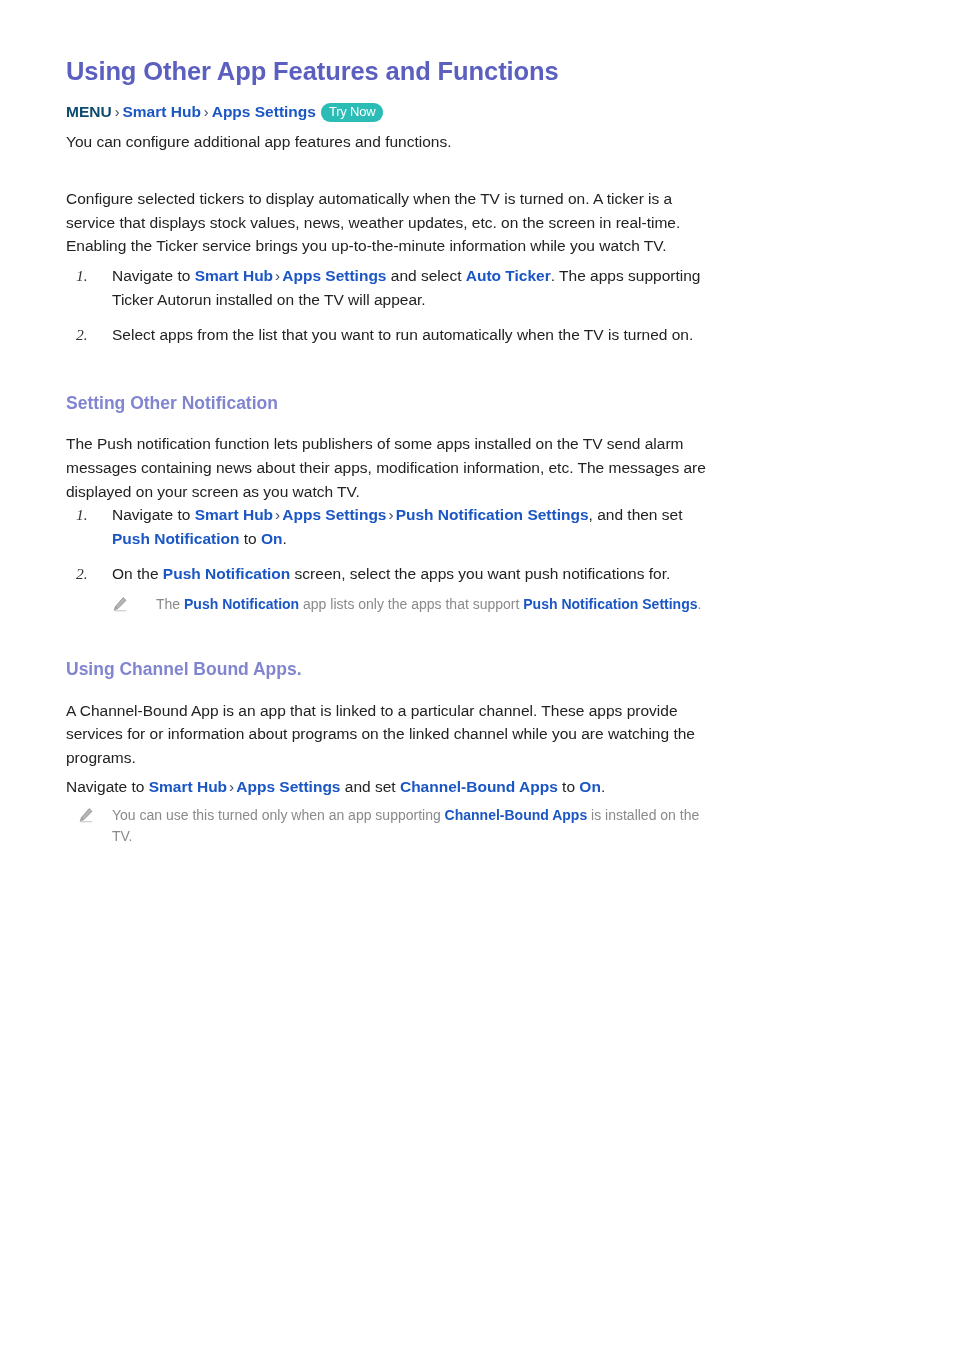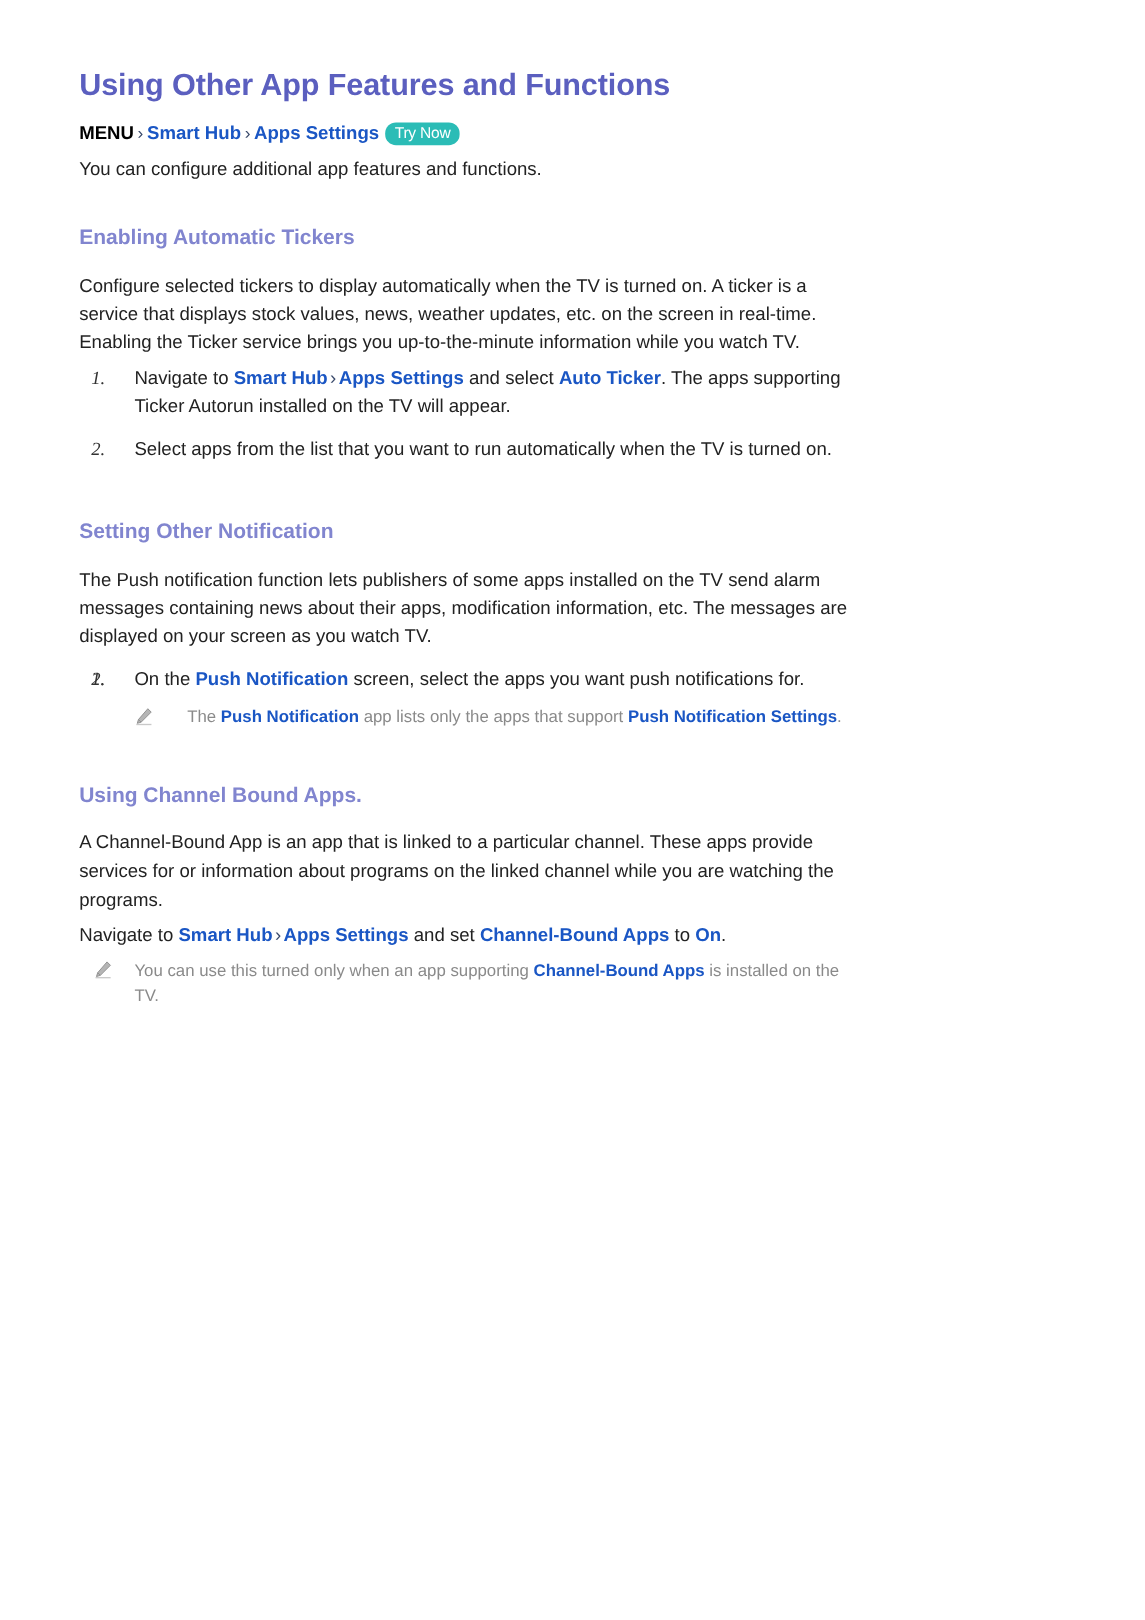--- a/index.html
+++ b/index.html
@@ -33,21 +33,21 @@
   }
 
   
   .breadcrumb {
     font-size: 15.5px;
     font-weight: bold;
     line-height: 1.45;
     margin: 0 0 7px 0;
     white-space: nowrap;
   }
-  .crumb-menu { color: #000000; }
+  .crumb-menu { color: #0c4a6e; }
   .crumb-link { color: #1a56c4; }
   .crumb-sep {
     color: #3a4a6b;
     font-weight: normal;
     padding: 0 3px;
     font-size: 14.5px;
   }
   .try-now {
     display: inline-block;
     background: #2bbcb6;
@@ -153,21 +153,20 @@
 
   <h1 class="page-title">Using Other App Features and Functions</h1>
 
   <div class="breadcrumb">
     <span class="crumb-menu">MENU</span><span class="crumb-sep">›</span><span class="crumb-link">Smart Hub</span><span class="crumb-sep">›</span><span class="crumb-link">Apps Settings</span><span class="try-now">Try Now</span>
   </div>
 
   <p class="intro">You can configure additional app features and functions.</p>
 
   <div class="section">
-    <h2 class="section-heading">Enabling Automatic Tickers</h2>
     <p class="body">Configure selected tickers to display automatically when the TV is turned on. A ticker is a service that displays stock values, news, weather updates, etc. on the screen in real-time. Enabling the Ticker service brings you up-to-the-minute information while you watch TV.</p>
 
 
     <ol class="olist">
       <li>
         <span class="num">1.</span>
         <span><span>Navigate to </span><span class="kw">Smart Hub</span><span class="sep-ch">›</span><span class="kw">Apps Settings</span><span> and select </span><span class="kw">Auto Ticker</span><span>. The apps supporting Ticker Autorun installed on the TV will appear.</span></span>
       </li>
       <li>
         <span class="num">2.</span>
@@ -178,20 +177,21 @@
 
   <div class="spacer-lg"></div>
 
   <div class="section">
     <h2 class="section-heading">Setting Other Notification</h2>
     <p class="body tight">The Push notification function lets publishers of some apps installed on the TV send alarm messages containing news about their apps, modification information, etc. The messages are displayed on your screen as you watch TV.</p>
 
     <ol class="olist">
       <li>
         <span class="num">1.</span>
+        <span><span>Navigate to </span><span class="kw">Smart Hub</span><span class="sep-ch">›</span><span class="kw">Apps Settings</span><span class="sep-ch">›</span><span class="kw">Push Notification Settings</span><span>, and then set </span><span class="kw">Push Notification</span><span> to </span><span class="kw">On</span><span>.</span></span>
       </li>
       <li>
         <span class="num">2.</span>
         <span><span>On the </span><span class="kw">Push Notification</span><span> screen, select the apps you want push notifications for.</span></span>
       </li>
     </ol>
 
     <div class="note indent">
       <svg class="pencil" viewBox="0 0 16 16" aria-hidden="true">
         <path d="M11.2 1.6 L14.0 4.4 L5.6 12.8 L2.4 13.8 L3.4 10.6 Z" fill="#b5b5b5" stroke="#8f8f8f" stroke-width="0.8"></path>

